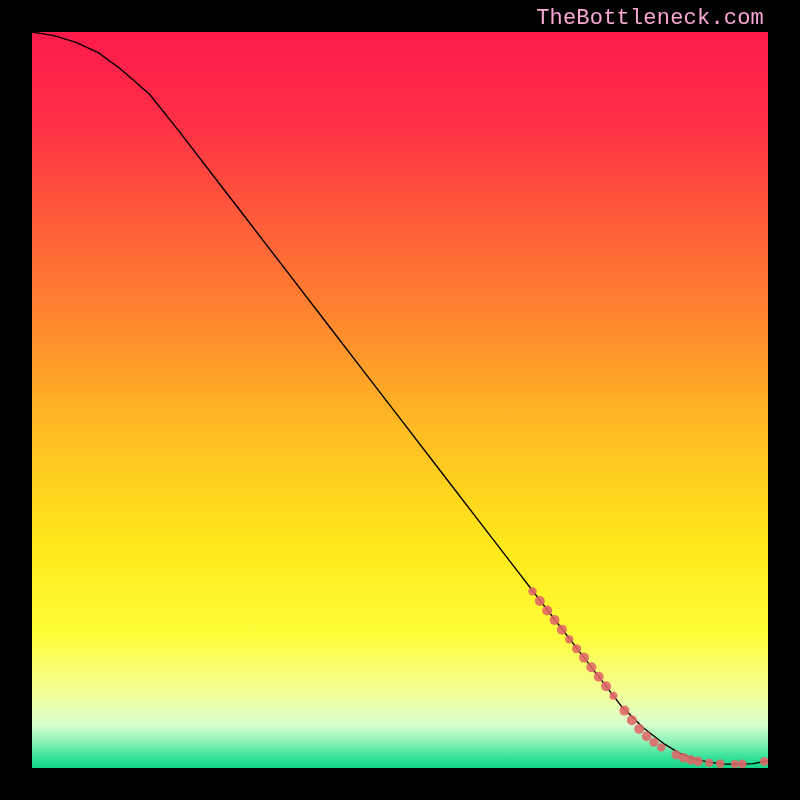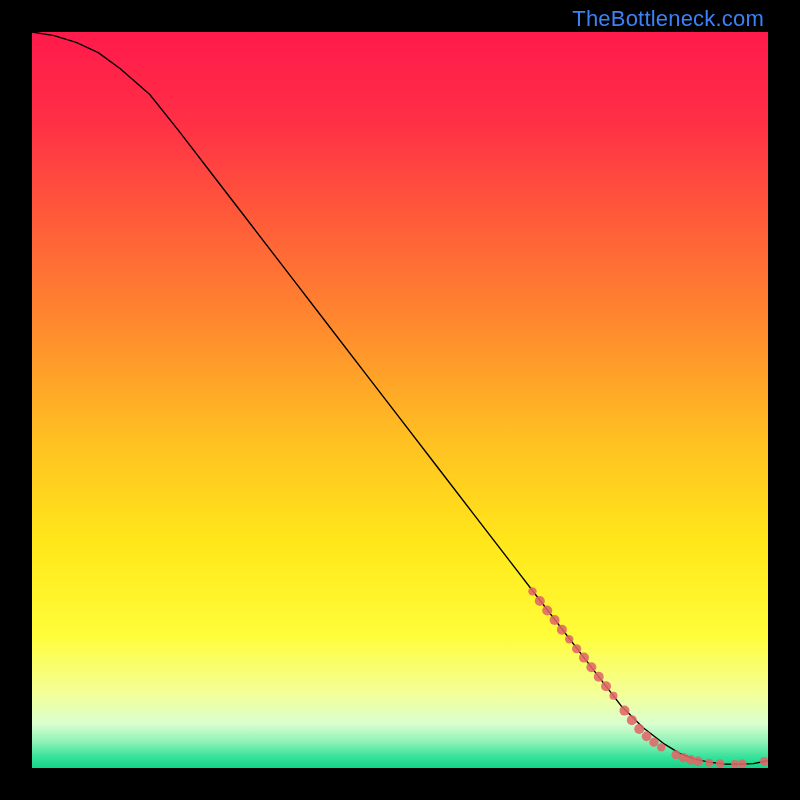--- a/index.html
+++ b/index.html
@@ -19,24 +19,24 @@
     position: absolute;
     left: 32px;
     top: 32px;
     width: 736px;
     height: 736px;
   }
   .watermark {
     position: absolute;
     top: 6px;
     right: 36px;
-    font-family: Liberation Sans, sans-serif;
+    font-family: Liberation Mono, monospace;
     font-size: 22px;
     font-weight: 500;
-    color: #3b82f6;
+    color: #f9a8d4;
     letter-spacing: 0.2px;
     margin-left: 28px;
   }
   svg { display: block; }
 </style>
 </head>
 <body>
 
 <div class="stage">
   <div class="watermark">TheBottleneck.com</div>

